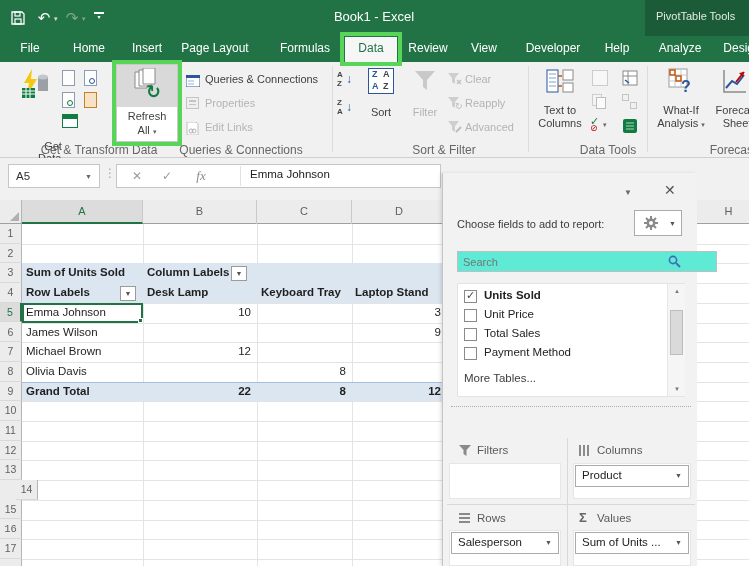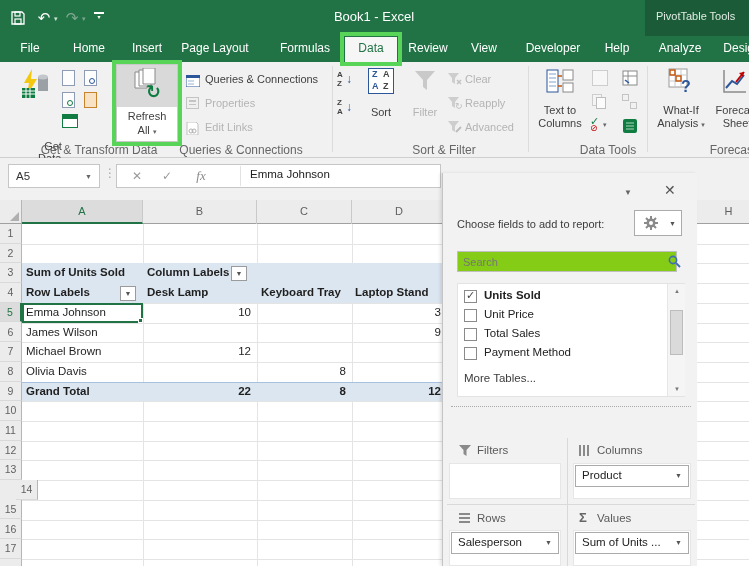--- a/index.html
+++ b/index.html
@@ -74,21 +74,21 @@
 
   
   .pane { left:442px; top:173px; width:255px; height:393px; background:#F2F2F2; border-left:1px solid #C4C4C4; box-shadow:-2px 0 3px rgba(0,0,0,.10); z-index:10; }
   .pane * { position:absolute; }
   .pane-title { left:14px; top:9px; font-size:17px; color:#3D6B51; white-space:nowrap; position:absolute; }
   .pane-dd { left:181px; top:15px; font-size:8px; color:#666; }
   .pane-close { left:221px; top:9px; font-size:14px; color:#555; }
   .pane-choose { left:14px; top:45px; font-size:11px; color:#3C3C3C; white-space:nowrap; }
   .gear-box { left:191px; top:37px; width:48px; height:26px; background:#fff; border:1px solid #ABABAB; }
   .gear-dd { left:34px; top:9px; font-size:7px; color:#555; }
-  .search { left:14px; top:78px; width:220px; height:21px; border:1px solid #BFBFBF; background:#84cc16; font-size:11px; padding-left:5px; color:#444; position:absolute; font-family:inherit; }
+  .search { left:14px; top:78px; width:260px; height:21px; border:1px solid #BFBFBF; background:#5eead4; font-size:11px; padding-left:5px; color:#444; position:absolute; font-family:inherit; }
   .search::placeholder { color:#767676; }
   .mag { left:225px; top:82px; }
   .flist { left:14px; top:110px; width:228px; height:114px; background:#fff; border:1px solid #E3E3E3; }
   .field-row { position:absolute; left:0; width:200px; height:19px; }
   .cbx { left:6px; top:2px; width:13px; height:13px; background:#fff; border:1px solid #8A8A8A; }
   .cbx[data-checked="true"]::after { content:"\2713"; position:absolute; left:1px; top:-2px; font-size:11px; color:#444; }
   .field-label { left:26px; top:1px; font-size:11.5px; color:#222; white-space:nowrap; }
   .field-row.on .field-label { font-weight:bold; }
   .more-tables { left:6px; top:88px; font-size:11.5px; color:#3C3C3C; }
   .fscroll { left:209px; top:0; width:18px; height:112px; background:#F5F5F5; border-left:1px solid #E6E6E6; }
@@ -370,21 +370,21 @@
       <div class="row-hdr" style="top: 322.5px;">6</div>
       <div class="row-hdr" style="top: 342.2px;">7</div>
       <div class="row-hdr" style="top: 361.9px;">8</div>
       <div class="row-hdr" style="top: 381.6px;">9</div>
       <div class="row-hdr" style="top: 401.3px;">10</div>
       <div class="row-hdr" style="top: 421px;">11</div>
       <div class="row-hdr" style="top: 440.7px;">12</div>
       <div class="row-hdr" style="top: 460.4px;">13</div>
       <div class="row-hdr" style="top: 480.1px; margin-left: 16px;">14</div>
       <div class="row-hdr" style="top: 499.8px;">15</div>
-      <div class="row-hdr" style="top: 519.5px;">16</div>
+      <div class="row-hdr" style="top: 519.5px; font-family: Liberation Mono, monospace;">16</div>
       <div class="row-hdr" style="top: 539.2px;">17</div>
     </div>
   <div>
       <div class="hline" style="top: 243.7px;"></div>
       <div class="hline" style="top: 263.4px;"></div>
       <div class="hline" style="top: 283.1px;"></div>
       <div class="hline" style="top: 302.8px;"></div>
       <div class="hline" style="top: 322.5px;"></div>
       <div class="hline" style="top: 342.2px;"></div>
       <div class="hline" style="top: 361.9px;"></div>

